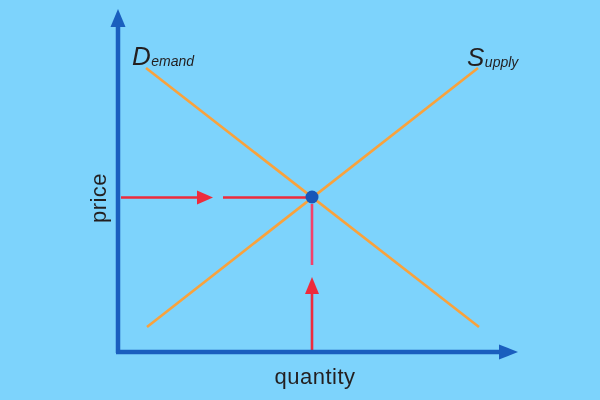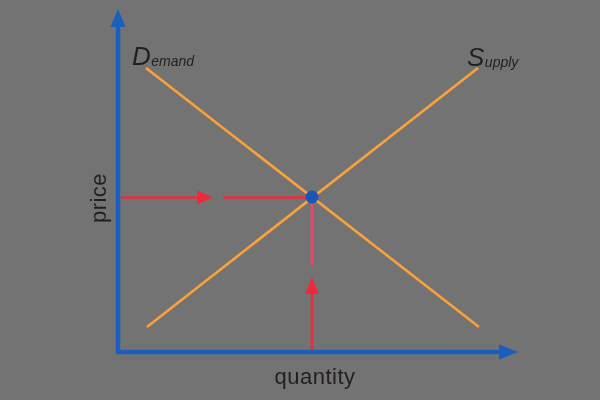--- a/index.html
+++ b/index.html
@@ -4,21 +4,21 @@
 <style>
   html, body { margin: 0; padding: 0; }
   body {
     font-family: "Liberation Sans", sans-serif;
     background: #f7e8dc;
   }
   .stage {
     position: relative;
     width: 600px;
     height: 400px;
-    background: #737373;
+    background: #7dd3fc;
     overflow: hidden;
   }
   svg { display: block; }
   .curve-label {
     font-family: "Liberation Sans", sans-serif;
     font-style: italic;
     fill: #231f20;
   }
   .curve-label .big   { font-size: 26px; }
   .curve-label .small { font-size: 14px; }

